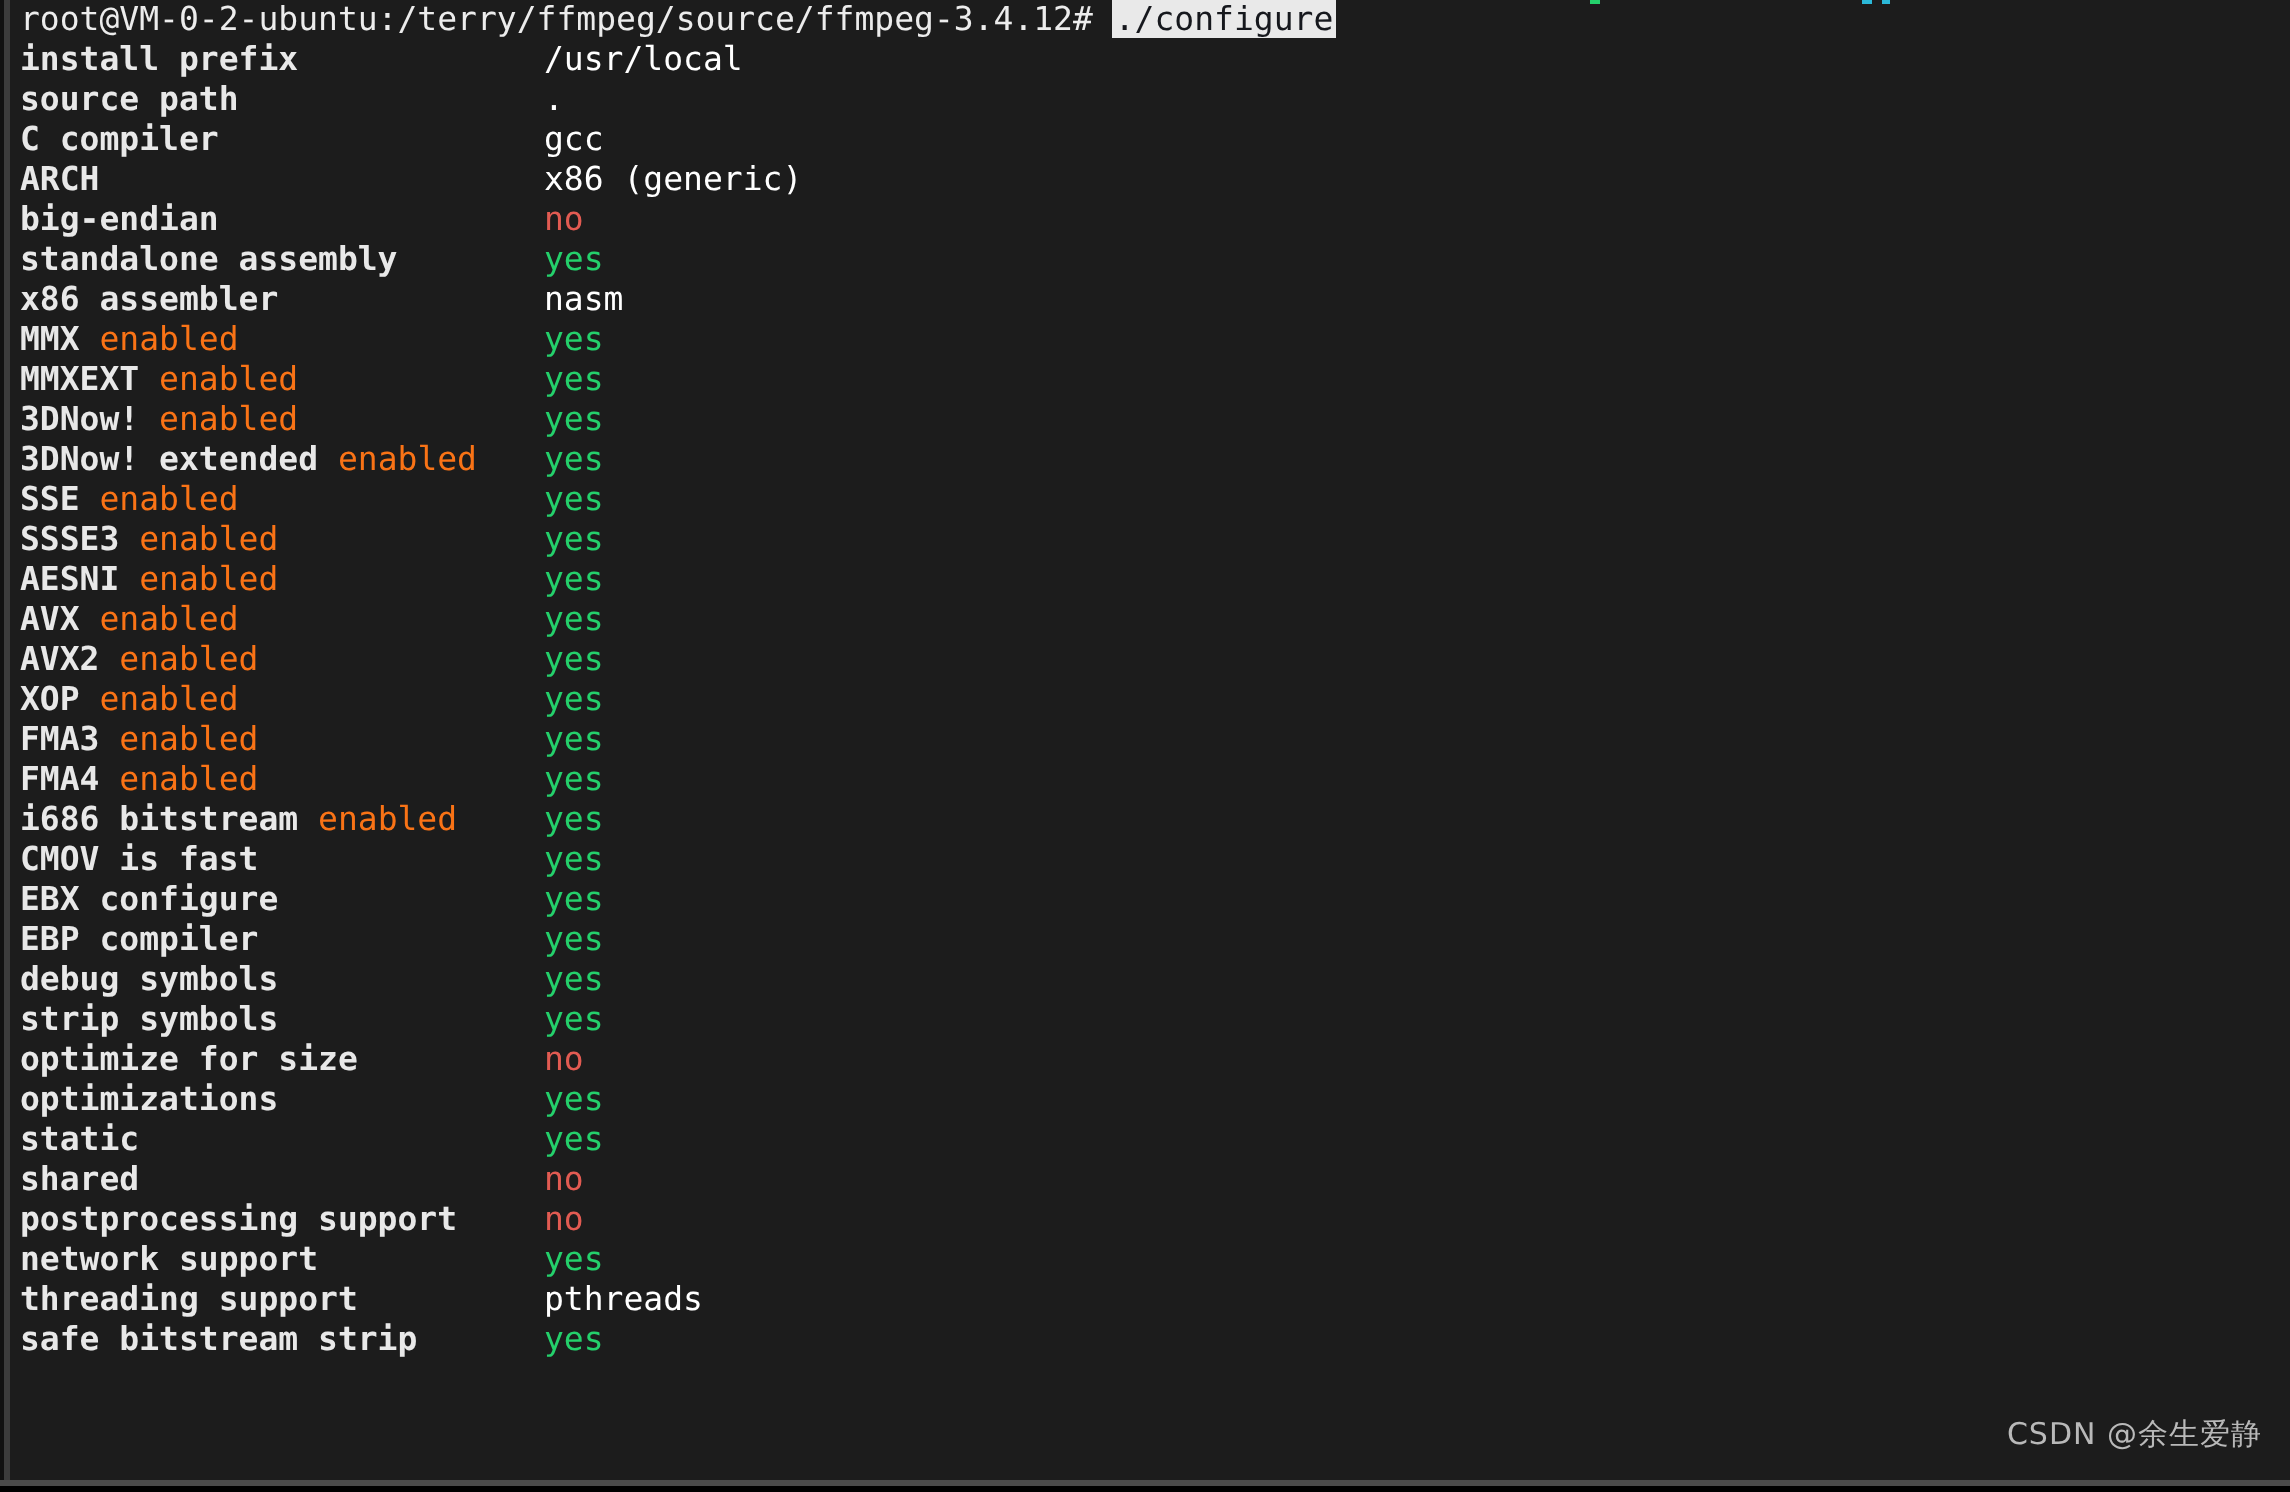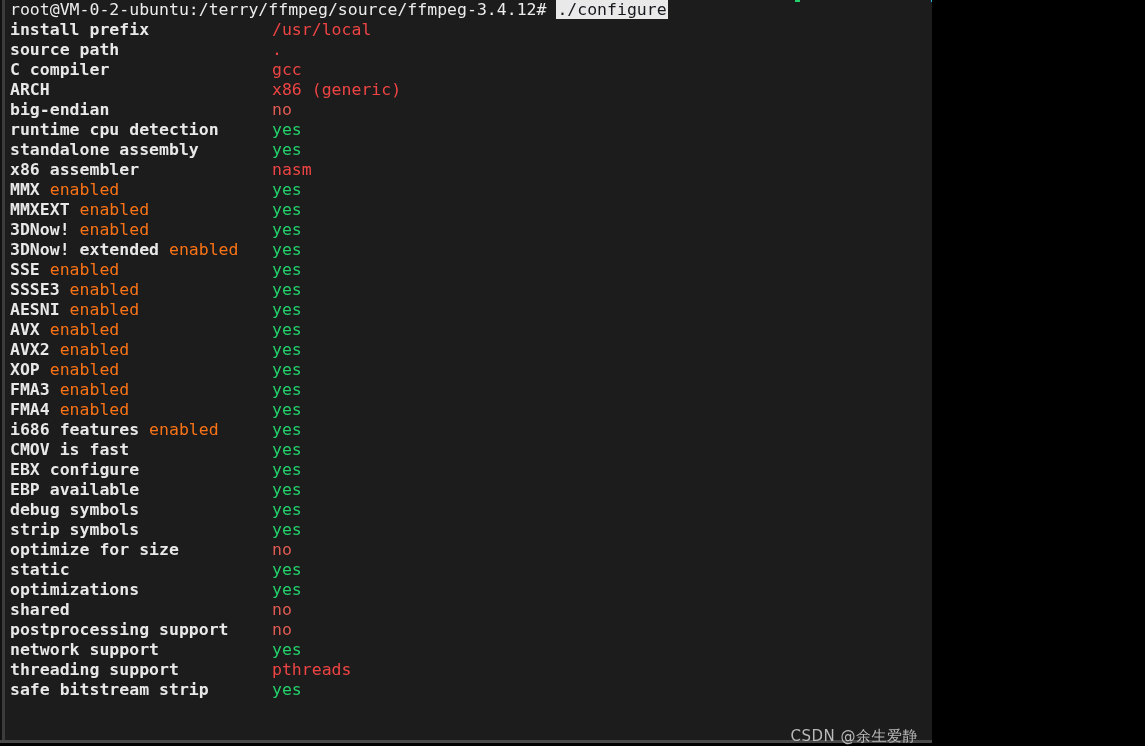--- a/index.html
+++ b/index.html
@@ -10,21 +10,21 @@
   }
   body {
     width: 1145px;
     height: 746px;
     overflow: hidden;
     font-family: "DejaVu Sans Mono", "Liberation Mono", monospace;
   }
 
   #terminal {
     position: relative;
-    width: 932px;
+    width: 1145px;
     height: 746px;
     background: #1c1c1c;
     box-sizing: border-box;
     overflow: hidden;
   }
 
   
   .edge-left-dark {
     position: absolute;
     left: 0; top: 0;
@@ -82,21 +82,21 @@
 
   .col-label {
     display: inline-block;
     width: 262px;
     white-space: pre;
     vertical-align: top;
   }
 
   .v-yes  { color: #24d06b; }
   .v-no   { color: #e25b52; }
-  .v-plain{ color: #ef4444; }
+  .v-plain{ color: #ffffff; }
   .kw-en  { color: #f97316; }
   .lbl    { color: #e8e8e8; font-weight: bold; }
 
   
   .prompt-line {
     height: 20px;
     line-height: 20px;
     font-size: 16.5px;
     white-space: pre;
     color: #ececec;
@@ -104,21 +104,21 @@
   .cmd-highlight {
     background: #e9e9e9;
     color: #16181d;
     padding: 0 1px;
   }
 
   
   #watermark {
     position: absolute;
     right: 14px;
-    bottom: 0;
+    bottom: 19px;
     font-family: "DejaVu Sans", "Liberation Sans", sans-serif;
     font-size: 15px;
     color: #b9b9b9;
     letter-spacing: 0.5px;
     white-space: pre;
   }
 </style>
 </head>
 <body>
 
@@ -136,44 +136,43 @@
   <div id="screen">
 
     <div class="prompt-line"><span>root@VM-0-2-ubuntu:/terry/ffmpeg/source/ffmpeg-3.4.12# </span><span class="cmd-highlight">./configure</span></div>
 
     <div id="output-rows">
         <div class="line"><span class="col-label"><span class="lbl">install prefix</span></span><span class="v-plain">/usr/local</span></div>
         <div class="line"><span class="col-label"><span class="lbl">source path</span></span><span class="v-plain">.</span></div>
         <div class="line"><span class="col-label"><span class="lbl">C compiler</span></span><span class="v-plain">gcc</span></div>
         <div class="line"><span class="col-label"><span class="lbl">ARCH</span></span><span class="v-plain">x86 (generic)</span></div>
         <div class="line"><span class="col-label"><span class="lbl">big-endian</span></span><span class="v-no">no</span></div>
-        <div class="line"><span class="col-label"><span class="lbl">runtime cpu detection</span></span><span class="v-yes">yes</span></div>
         <div class="line"><span class="col-label"><span class="lbl">standalone assembly</span></span><span class="v-yes">yes</span></div>
         <div class="line"><span class="col-label"><span class="lbl">x86 assembler</span></span><span class="v-plain">nasm</span></div>
         <div class="line"><span class="col-label"><span class="lbl">MMX </span><span class="kw-en">enabled</span></span><span class="v-yes">yes</span></div>
         <div class="line"><span class="col-label"><span class="lbl">MMXEXT </span><span class="kw-en">enabled</span></span><span class="v-yes">yes</span></div>
         <div class="line"><span class="col-label"><span class="lbl">3DNow! </span><span class="kw-en">enabled</span></span><span class="v-yes">yes</span></div>
         <div class="line"><span class="col-label"><span class="lbl">3DNow! extended </span><span class="kw-en">enabled</span></span><span class="v-yes">yes</span></div>
         <div class="line"><span class="col-label"><span class="lbl">SSE </span><span class="kw-en">enabled</span></span><span class="v-yes">yes</span></div>
         <div class="line"><span class="col-label"><span class="lbl">SSSE3 </span><span class="kw-en">enabled</span></span><span class="v-yes">yes</span></div>
         <div class="line"><span class="col-label"><span class="lbl">AESNI </span><span class="kw-en">enabled</span></span><span class="v-yes">yes</span></div>
         <div class="line"><span class="col-label"><span class="lbl">AVX </span><span class="kw-en">enabled</span></span><span class="v-yes">yes</span></div>
         <div class="line"><span class="col-label"><span class="lbl">AVX2 </span><span class="kw-en">enabled</span></span><span class="v-yes">yes</span></div>
         <div class="line"><span class="col-label"><span class="lbl">XOP </span><span class="kw-en">enabled</span></span><span class="v-yes">yes</span></div>
         <div class="line"><span class="col-label"><span class="lbl">FMA3 </span><span class="kw-en">enabled</span></span><span class="v-yes">yes</span></div>
         <div class="line"><span class="col-label"><span class="lbl">FMA4 </span><span class="kw-en">enabled</span></span><span class="v-yes">yes</span></div>
-        <div class="line"><span class="col-label"><span class="lbl">i686 features </span><span class="kw-en">enabled</span></span><span class="v-yes">yes</span></div>
+        <div class="line"><span class="col-label"><span class="lbl">i686 bitstream </span><span class="kw-en">enabled</span></span><span class="v-yes">yes</span></div>
         <div class="line"><span class="col-label"><span class="lbl">CMOV is fast</span></span><span class="v-yes">yes</span></div>
         <div class="line"><span class="col-label"><span class="lbl">EBX configure</span></span><span class="v-yes">yes</span></div>
-        <div class="line"><span class="col-label"><span class="lbl">EBP available</span></span><span class="v-yes">yes</span></div>
+        <div class="line"><span class="col-label"><span class="lbl">EBP compiler</span></span><span class="v-yes">yes</span></div>
         <div class="line"><span class="col-label"><span class="lbl">debug symbols</span></span><span class="v-yes">yes</span></div>
         <div class="line"><span class="col-label"><span class="lbl">strip symbols</span></span><span class="v-yes">yes</span></div>
         <div class="line"><span class="col-label"><span class="lbl">optimize for size</span></span><span class="v-no">no</span></div>
+        <div class="line"><span class="col-label"><span class="lbl">optimizations</span></span><span class="v-yes">yes</span></div>
         <div class="line"><span class="col-label"><span class="lbl">static</span></span><span class="v-yes">yes</span></div>
-        <div class="line"><span class="col-label"><span class="lbl">optimizations</span></span><span class="v-yes">yes</span></div>
         <div class="line"><span class="col-label"><span class="lbl">shared</span></span><span class="v-no">no</span></div>
         <div class="line"><span class="col-label"><span class="lbl">postprocessing support</span></span><span class="v-no">no</span></div>
         <div class="line"><span class="col-label"><span class="lbl">network support</span></span><span class="v-yes">yes</span></div>
         <div class="line"><span class="col-label"><span class="lbl">threading support</span></span><span class="v-plain">pthreads</span></div>
         <div class="line"><span class="col-label"><span class="lbl">safe bitstream strip</span></span><span class="v-yes">yes</span></div>
       </div>
 
   </div>
 
   <div class="edge-bottom-light"></div>

